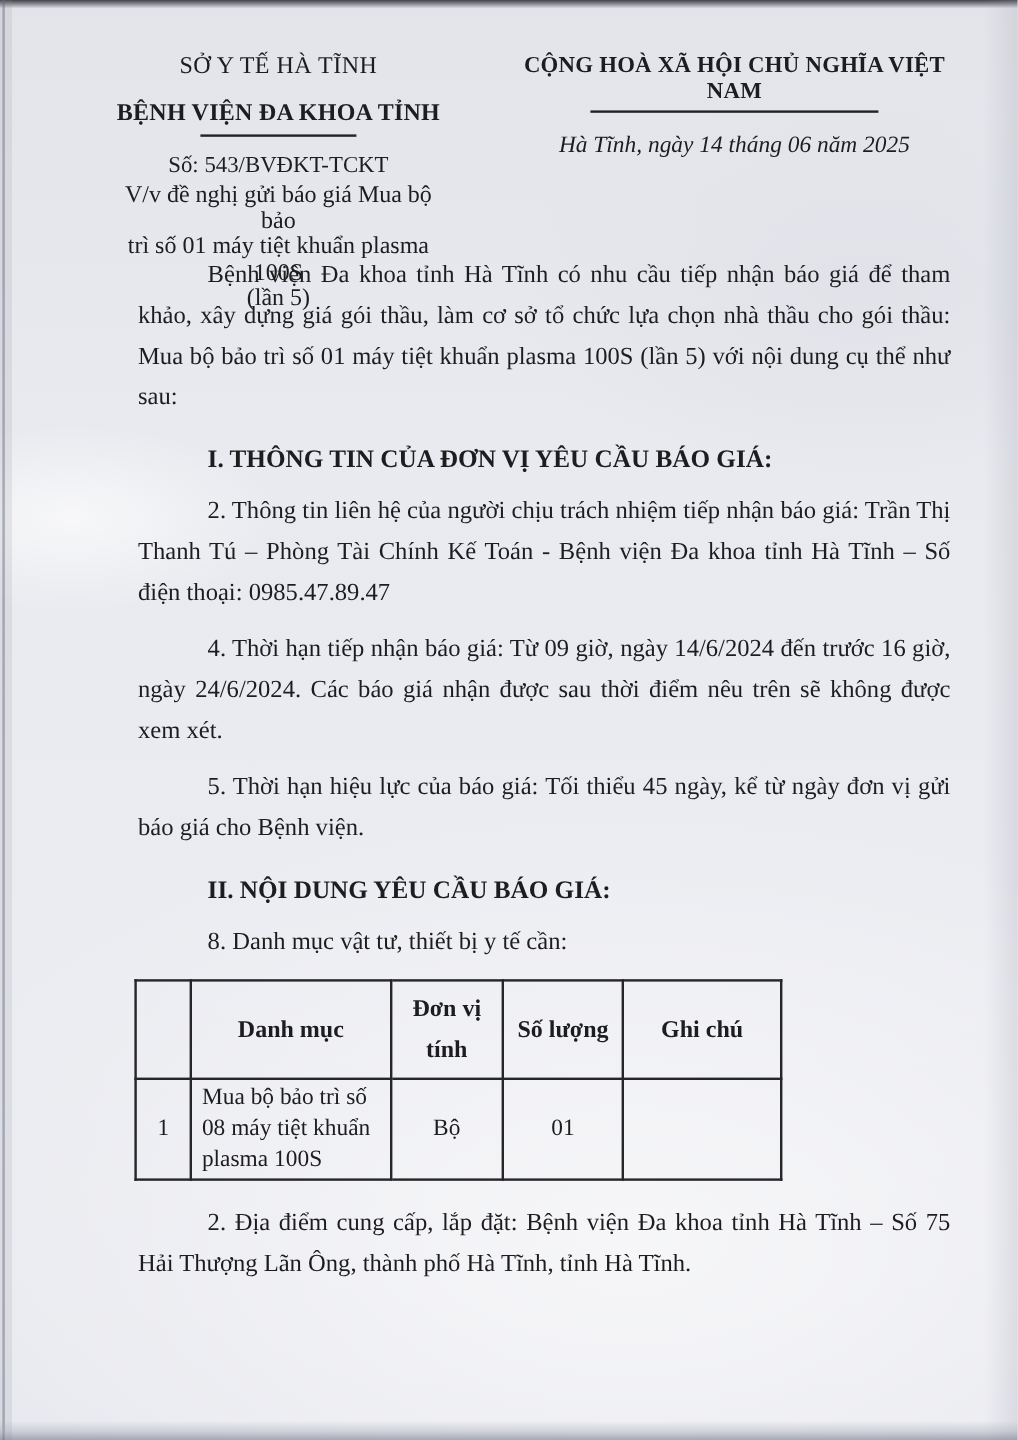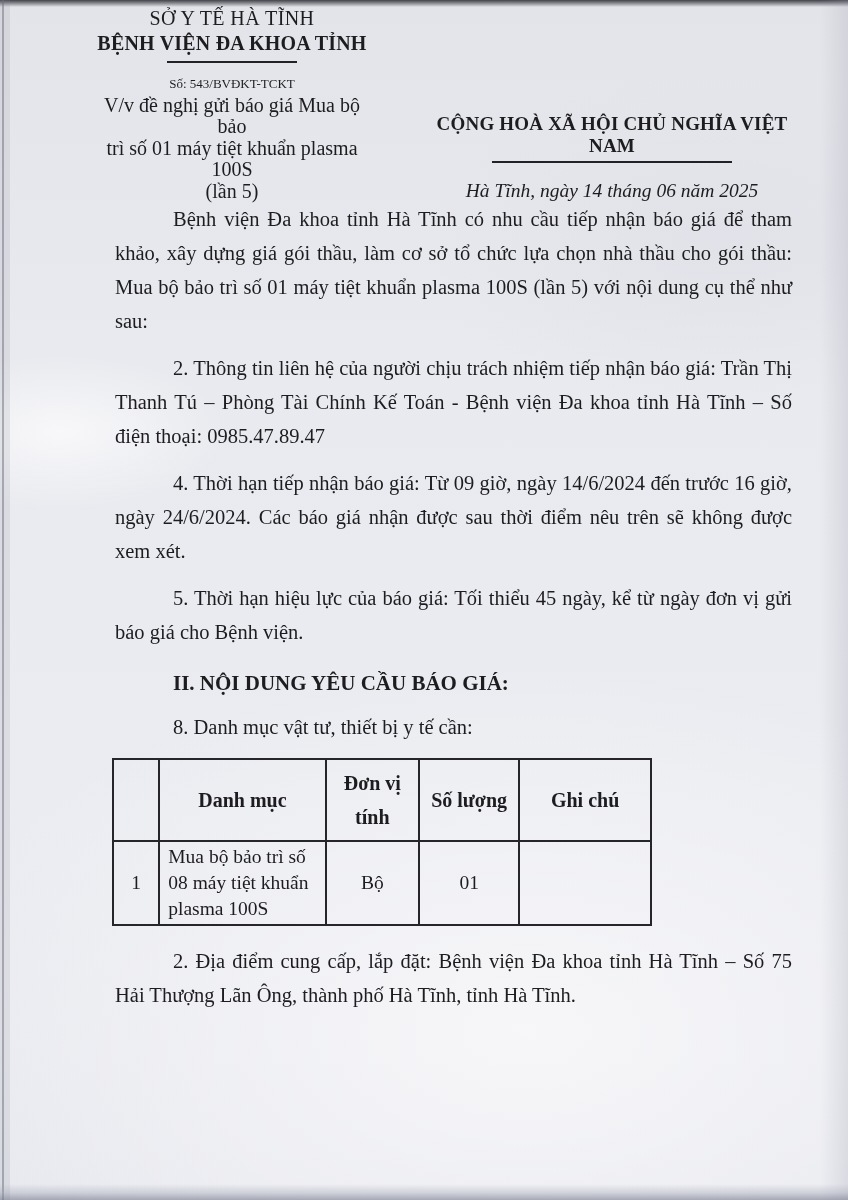--- a/index.html
+++ b/index.html
@@ -23,27 +23,27 @@
   .edge-top{position:absolute;top:0;left:0;right:0;height:7px;
     background:linear-gradient(180deg, rgba(38,38,46,0.85) 0%, rgba(38,38,46,0.4) 55%, rgba(38,38,46,0) 100%);}
   .edge-left-line{position:absolute;top:0;bottom:0;left:2px;width:2px;background:rgba(108,110,126,0.5);}
   .edge-left-shade{position:absolute;top:0;bottom:0;left:0;width:10px;background:rgba(138,140,155,0.16);}
   .edge-right-shade{position:absolute;top:0;bottom:0;right:0;width:28px;
     background:linear-gradient(90deg, rgba(150,153,168,0) 0%, rgba(150,153,168,0.22) 100%);}
   .edge-bottom{position:absolute;bottom:0;left:0;right:0;height:16px;
     background:linear-gradient(180deg, rgba(158,162,178,0) 0%, rgba(158,162,178,0.38) 55%, rgba(118,122,140,0.6) 100%);}
 
   
-  .doc-header{display:flex;align-items:flex-end;padding-top:34px;height:168px;}
+  .doc-header{display:flex;align-items:flex-start;padding-top:44px;height:168px;}
   .header-left{width:278px;margin-left:93px;text-align:center;}
   .header-right{width:392px;margin-left:auto;margin-right:40px;text-align:center;}
   .org-parent{font-size:20px;letter-spacing:0.4px;}
-  .org-name{font-size:20px;font-weight:bold;margin-top:2px;letter-spacing:0.2px;}
+  .org-name{font-size:20px;font-weight:bold;margin-top:16px;letter-spacing:0.2px;}
   .rule-left{width:130px;height:2px;background:#222226;margin:6px auto 0;}
-  .doc-number{font-size:13px;margin-top:13px;}
+  .doc-number{font-size:19px;margin-top:13px;}
   .subject{font-size:20px;line-height:21.5px;margin-top:3px;}
   .nat-line1{font-size:19px;font-weight:bold;letter-spacing:0.2px;}
   .nat-line2{font-size:20.5px;font-weight:bold;margin-top:3px;}
   .rule-right{width:240px;height:2px;background:#222226;margin:4px auto 0;}
   .date-line{font-size:19.5px;font-style:italic;margin-top:17px;}
 
   
   .content{padding:0 56px 0 115px;font-size:20.5px;line-height:34px;}
   .para{margin:0 0 13px;text-align:justify;text-indent:58px;}
   .sec-title{font-weight:bold;font-size:21px;margin:17px 0 10px;text-indent:58px;}
@@ -80,20 +80,21 @@
     <div class="header-right">
       <div class="nat-line1">CỘNG HOÀ XÃ HỘI CHỦ NGHĨA VIỆT NAM</div>
       <div class="rule-right"></div>
       <div class="date-line">Hà Tĩnh, ngày 14 tháng 06 năm 2025</div>
     </div>
   </header>
 
   <main class="content">
     <p class="para">Bệnh viện Đa khoa tỉnh Hà Tĩnh có nhu cầu tiếp nhận báo giá để tham khảo, xây dựng giá gói thầu, làm cơ sở tổ chức lựa chọn nhà thầu cho gói thầu: Mua bộ bảo trì số 01 máy tiệt khuẩn plasma 100S (lần 5) với nội dung cụ thể như sau:</p>
 
+    <p class="sec-title">I. THÔNG TIN CỦA ĐƠN VỊ YÊU CẦU BÁO GIÁ:</p>
     <p class="para">2. Thông tin liên hệ của người chịu trách nhiệm tiếp nhận báo giá: Trần Thị Thanh Tú – Phòng Tài Chính Kế Toán - Bệnh viện Đa khoa tỉnh Hà Tĩnh – Số điện thoại: 0985.47.89.47</p>
     <p class="para">4. Thời hạn tiếp nhận báo giá: Từ 09 giờ, ngày 14/6/2024 đến trước 16 giờ, ngày 24/6/2024. Các báo giá nhận được sau thời điểm nêu trên sẽ không được xem xét.</p>
     <p class="para">5. Thời hạn hiệu lực của báo giá: Tối thiểu 45 ngày, kể từ ngày đơn vị gửi báo giá cho Bệnh viện.</p>
 
     <p class="sec-title">II. NỘI DUNG YÊU CẦU BÁO GIÁ:</p>
     <p class="para">8. Danh mục vật tư, thiết bị y tế cần:</p>
 
     <table class="items-table">
       <colgroup>
         <col style="width:8.6%">

